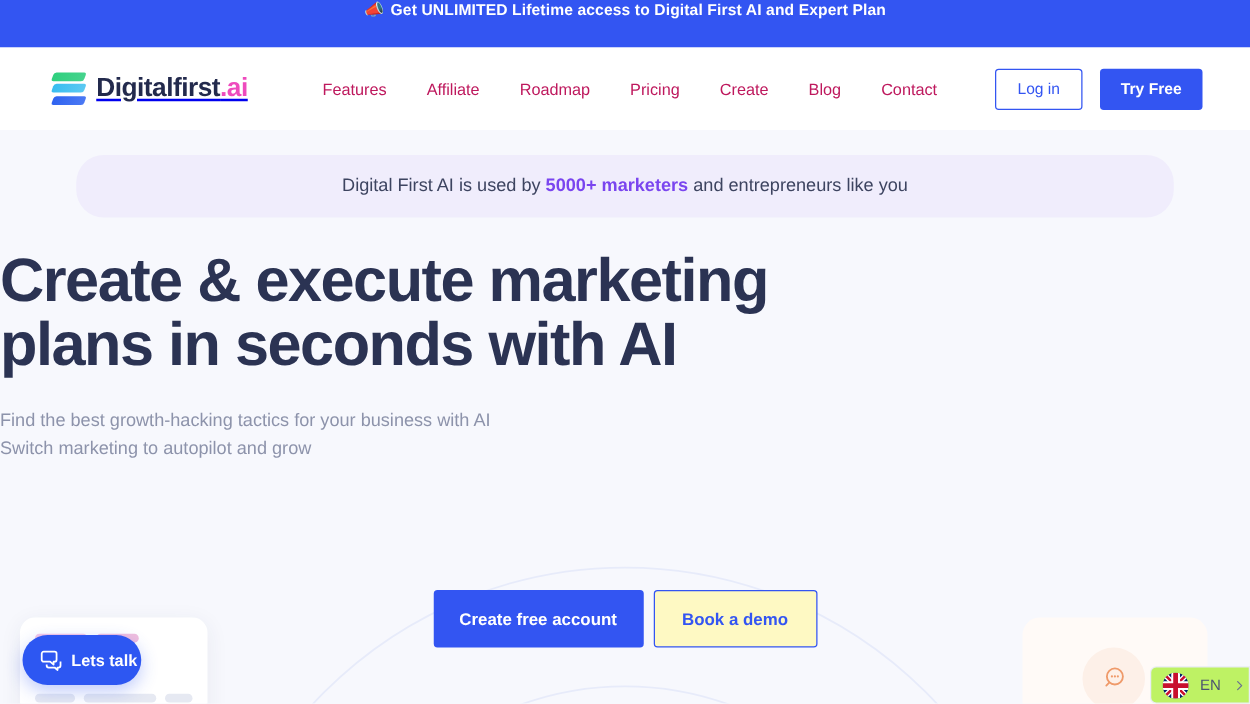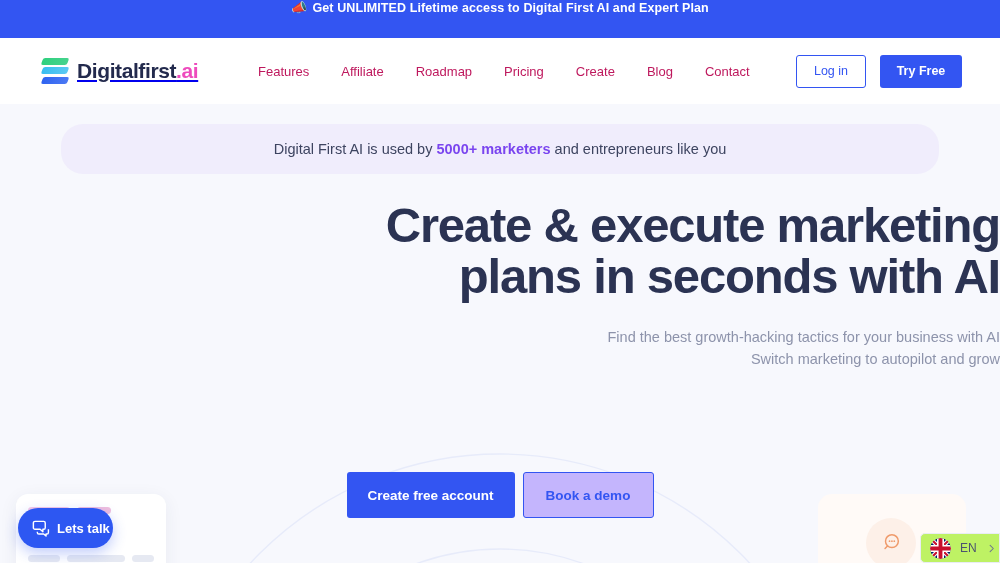--- a/index.html
+++ b/index.html
@@ -67,42 +67,42 @@
   .proof-pill {
     position: absolute; left: 61px; top: 124px; width: 878px; height: 50px;
     background: #f0edfc; border-radius: 22px;
     display: flex; align-items: center; justify-content: center;
     z-index: 1;
   }
   .proof-text { font-size: 14.5px; color: #3d4460; }
   .proof-text .hl { color: #7a45ef; font-weight: 700; }
 
   
-  .hero { position: absolute; left: 0; top: 200px; width: 1000px; text-align: right; z-index: 1; }
+  .hero { position: absolute; left: 0; top: 200px; width: 1000px; text-align: left; z-index: 1; }
   .hero-title {
     font-size: 49px; line-height: 51px; font-weight: 700; color: #2b3353;
     letter-spacing: -1.2px;
   }
   .hero-sub {
     margin-top: 24px; font-size: 14.5px; line-height: 22px; color: #8d93ab; font-weight: 400;
   }
 
   
   .cta-row {
     position: absolute; left: 0; top: 472px; width: 1000px;
     display: flex; align-items: center; justify-content: center; gap: 8px; z-index: 2;
   }
   .btn-primary {
     width: 168px; height: 46px; border: none; border-radius: 3px;
     background: #3355f2; color: #ffffff; font-size: 13.5px; font-weight: 600;
     font-family: "Liberation Sans", sans-serif; cursor: pointer;
   }
   .btn-secondary {
     width: 131px; height: 46px; border: 1.8px solid #3355f2; border-radius: 3px;
-    background: #c4b5fd; color: #3355f2; font-size: 13.5px; font-weight: 600;
+    background: #fef9c3; color: #3355f2; font-size: 13.5px; font-weight: 600;
     font-family: "Liberation Sans", sans-serif; cursor: pointer;
   }
 
   
   .preview-card {
     position: absolute; left: 16px; top: 494px; width: 150px; height: 90px;
     background: #ffffff; border-radius: 12px; z-index: 3;
     box-shadow: 0 4px 18px rgba(40,50,90,.07);
     padding: 13px 12px 0 12px;
   }

